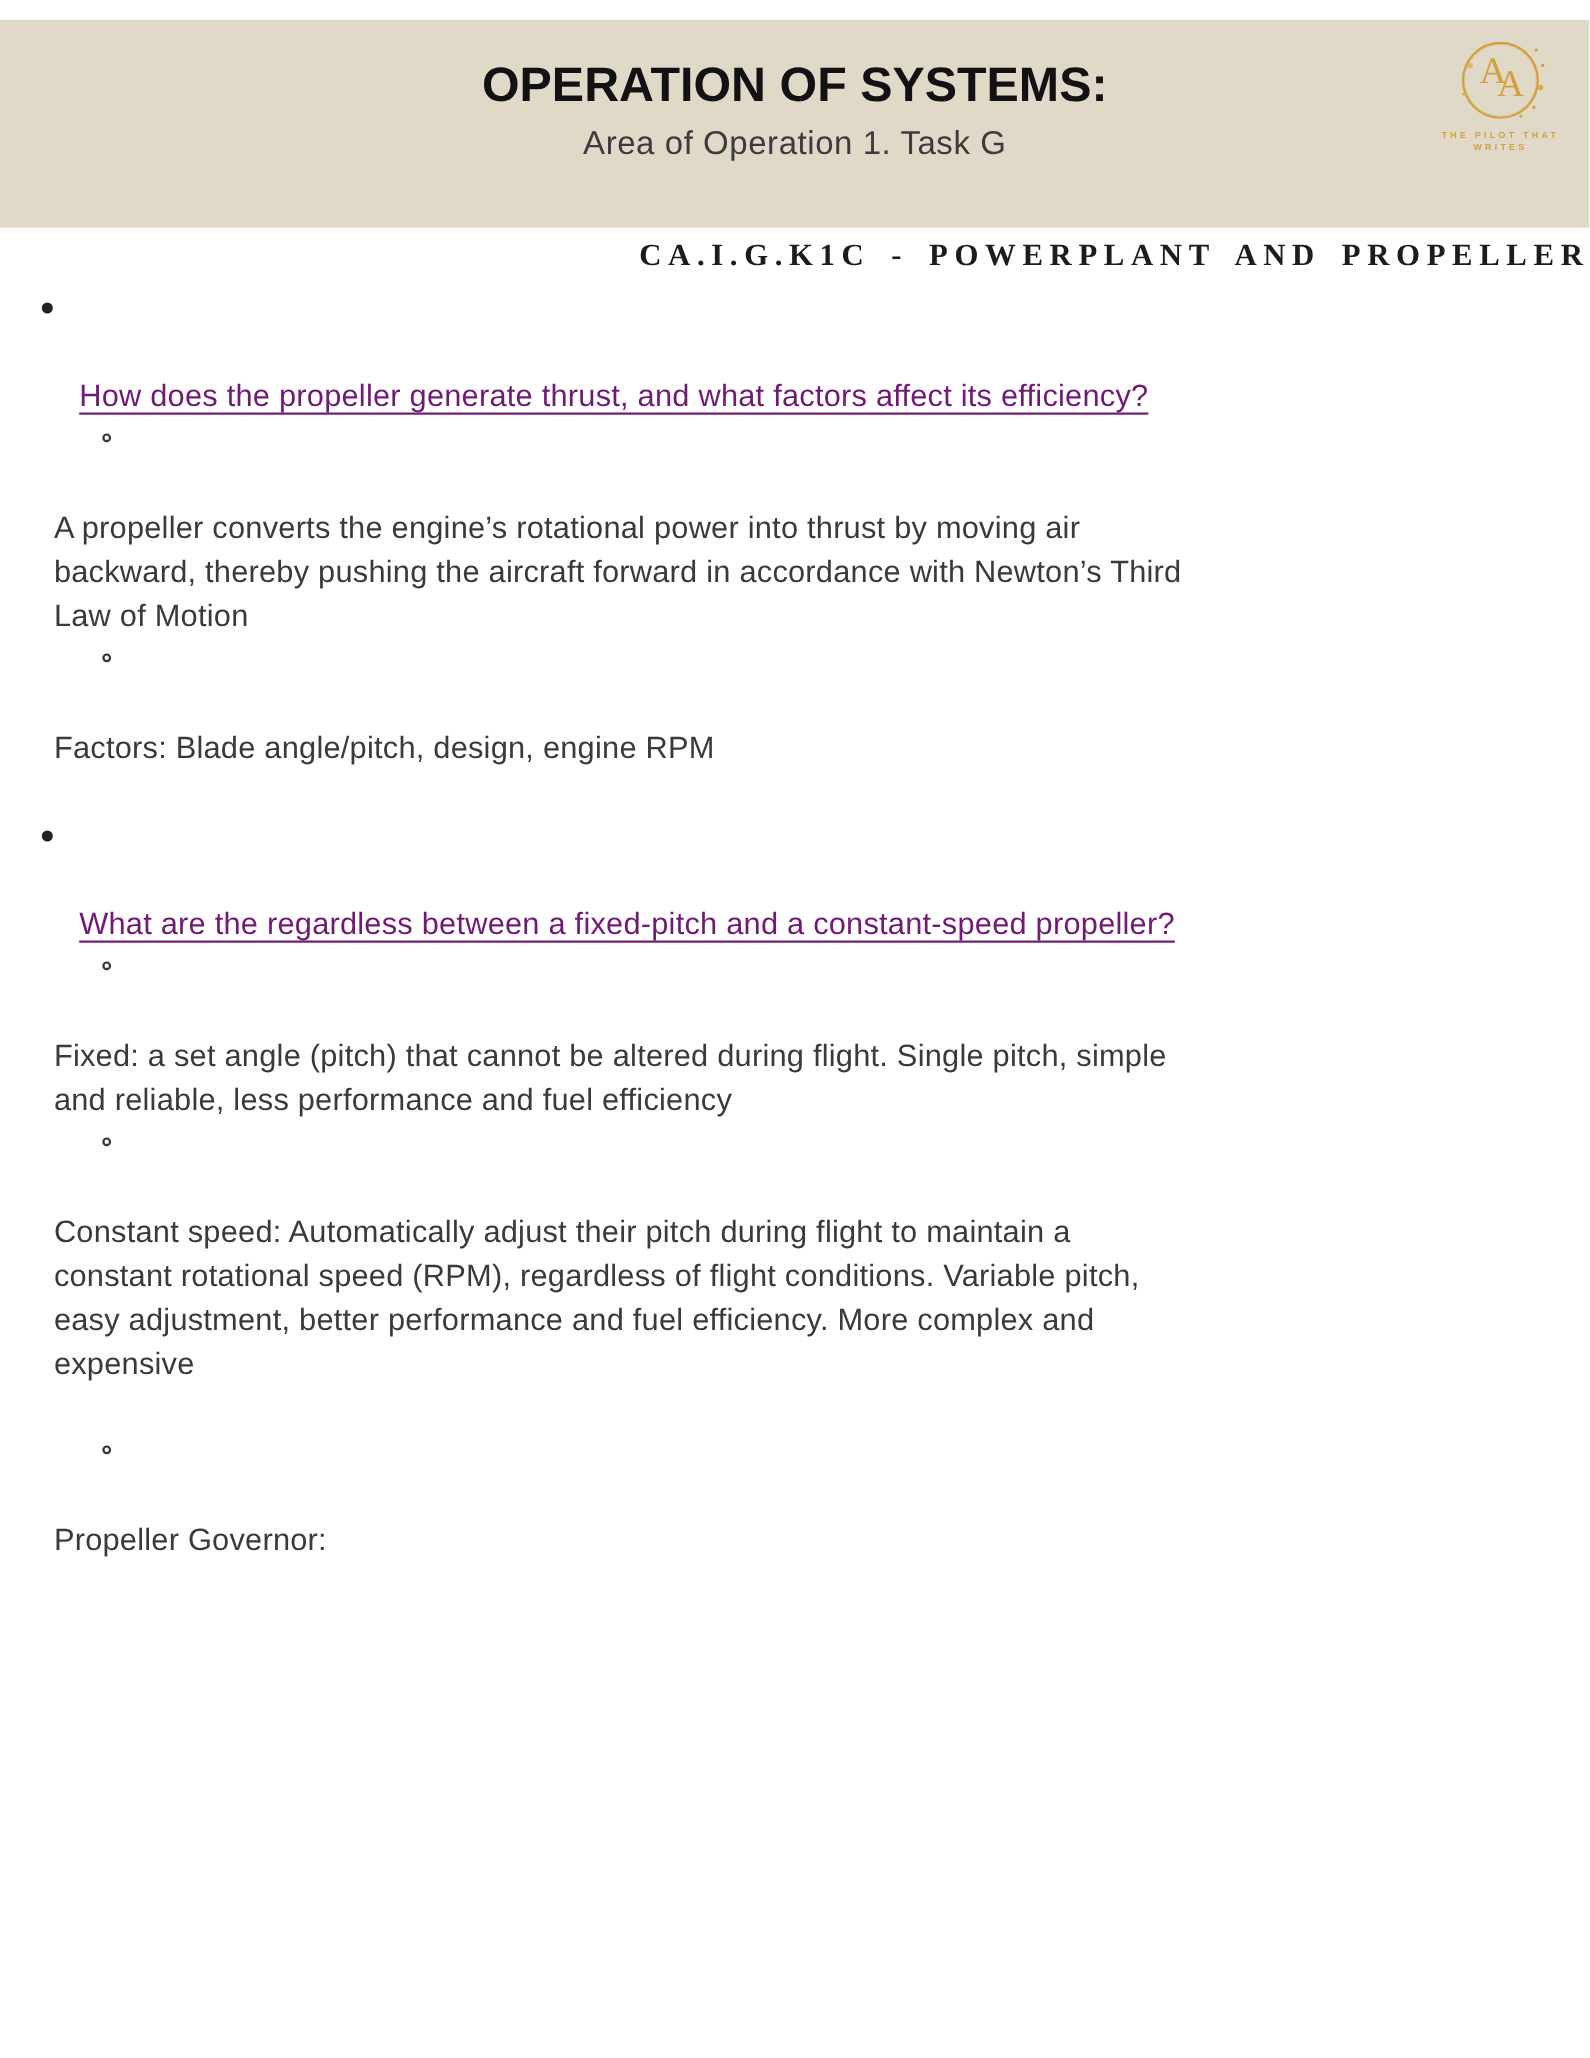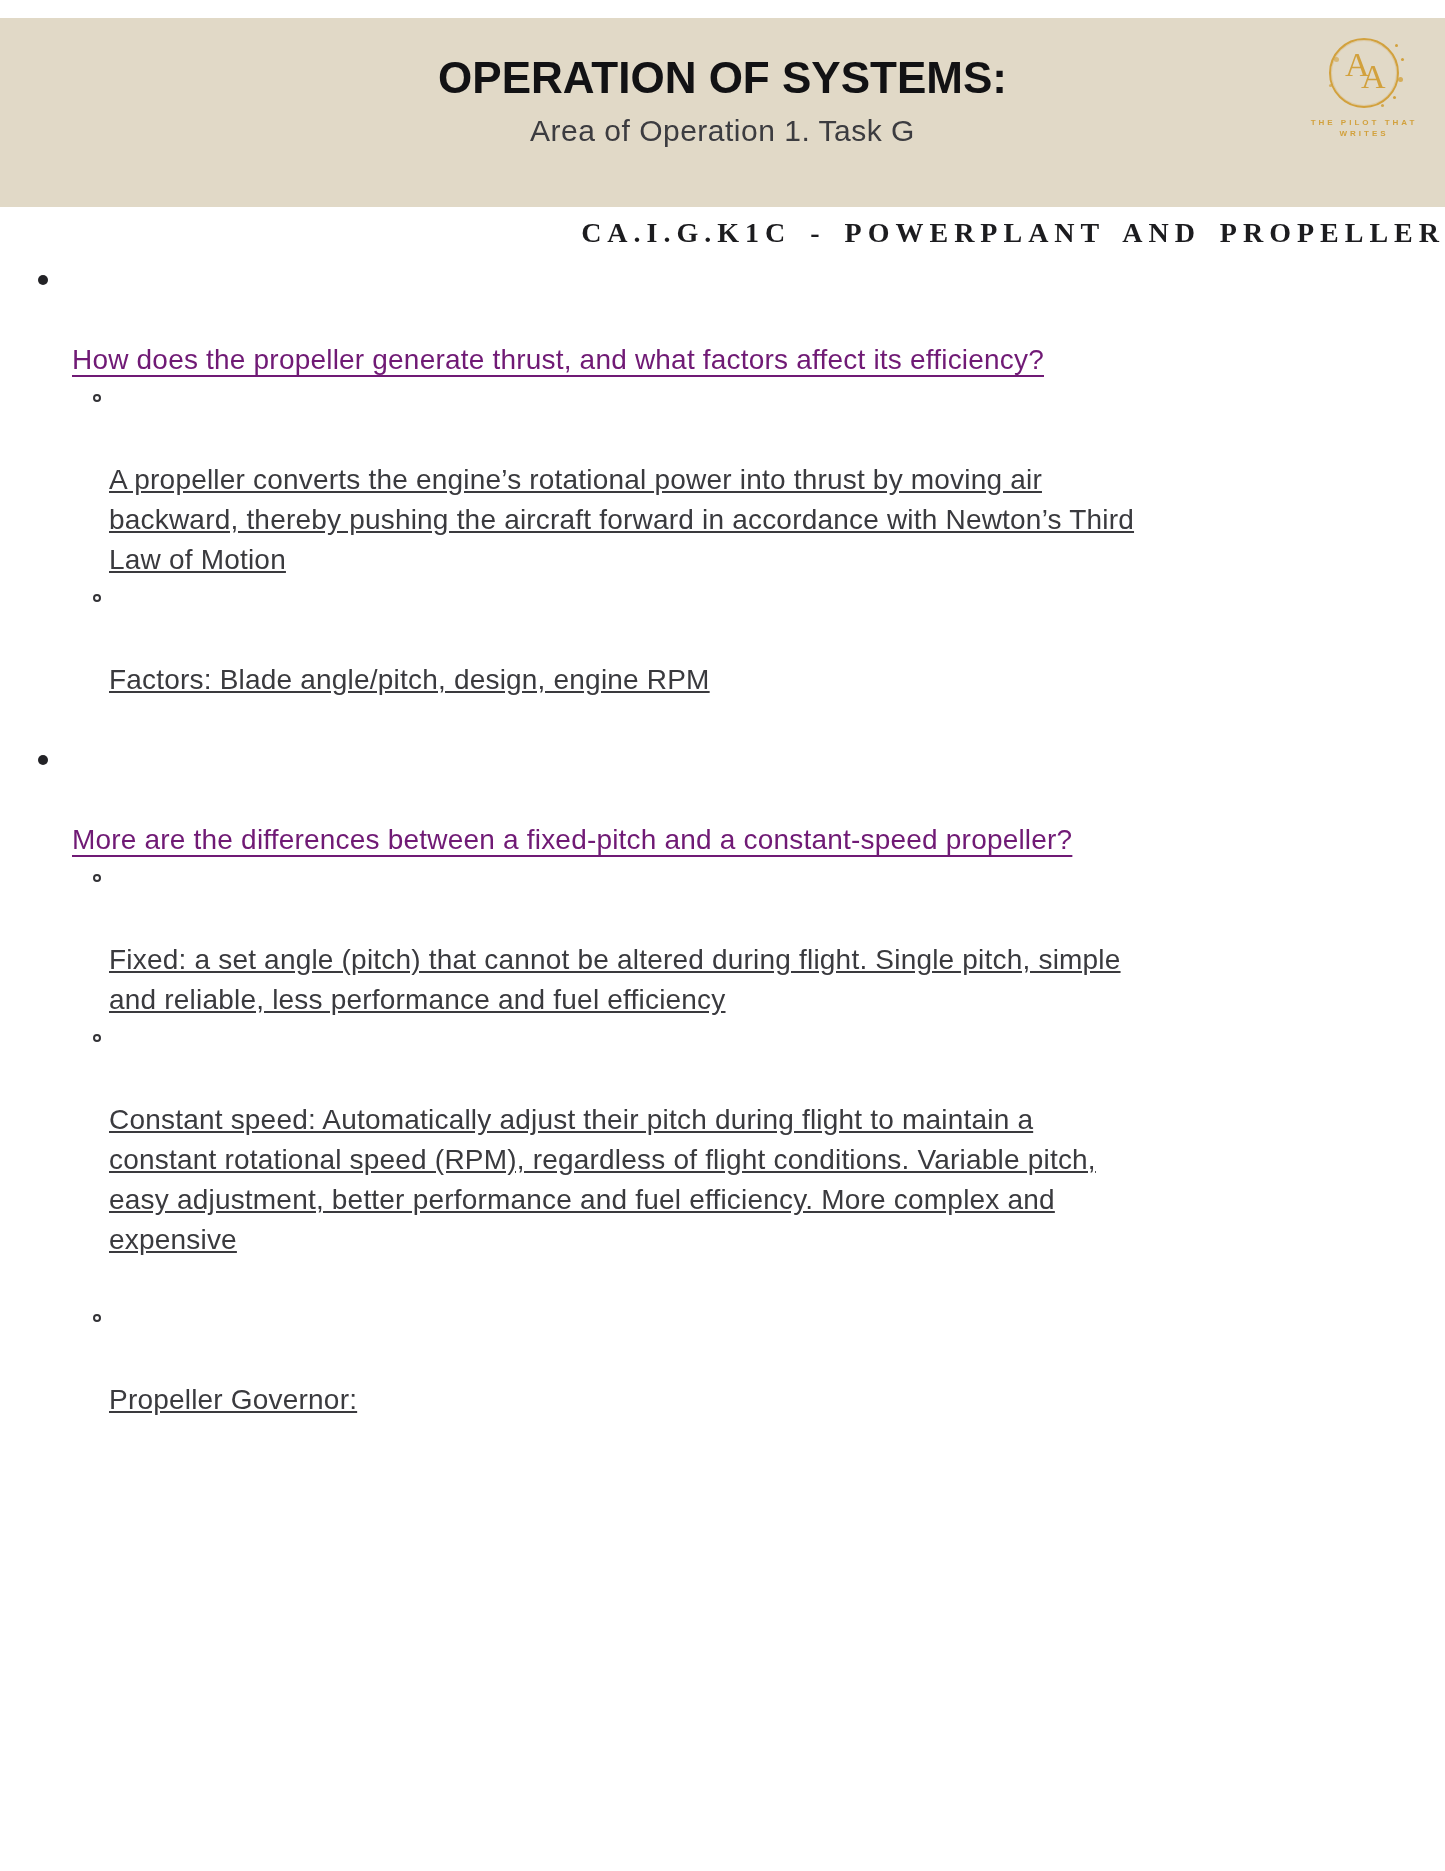--- a/index.html
+++ b/index.html
@@ -124,21 +124,21 @@
     text-underline-offset: 6px;
   }
   .marker { position: absolute; display: inline-block; }
   .q-line > .marker {
     left: 38px; top: 15px;
     width: 10px; height: 10px;
     background: #222226;
     border-radius: 50%;
   }
   .ans { color: #3A3A3E; }
-  .ans.lvl2 { padding-left: 109px; text-decoration: underline; }
+  .ans.lvl2 { padding-left: 49px; }
   .ans.lvl2 > .marker {
     left: 93px; top: 14px;
     width: 8px; height: 8px;
     border: 2.5px solid #333337;
     border-radius: 50%;
     background: transparent;
   }
   .ans.lvl3 { padding-left: 177px; }
 </style>
 </head>
@@ -178,21 +178,21 @@
   <div class="ans lvl2">
     <span class="marker"></span>
     <span class="a-text">Factors: Blade angle/pitch, design, engine RPM</span>
   </div>
 </section>
 
 
   <section class="qa-block gap-normal">
     <div class="q-line">
       <span class="marker"></span>
-      <span class="q-text">More are the differences between a fixed-pitch and a constant-speed propeller?</span>
+      <span class="q-text">What are the regardless between a fixed-pitch and a constant-speed propeller?</span>
     </div>
 
   <div class="ans lvl2">
     <span class="marker"></span>
     <span class="a-text">Fixed: a set angle (pitch) that cannot be altered during flight. Single pitch, simple
 and reliable, less performance and fuel efficiency</span>
   </div>
 
   <div class="ans lvl2">
     <span class="marker"></span>

